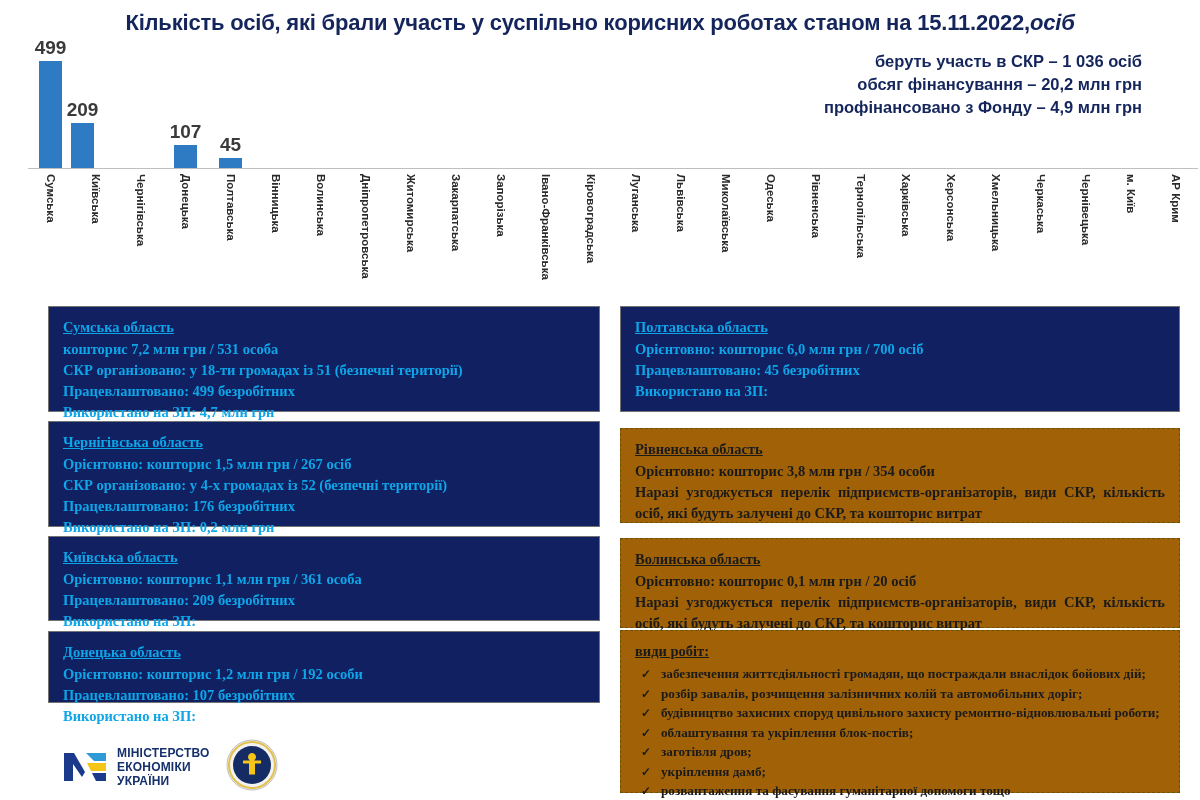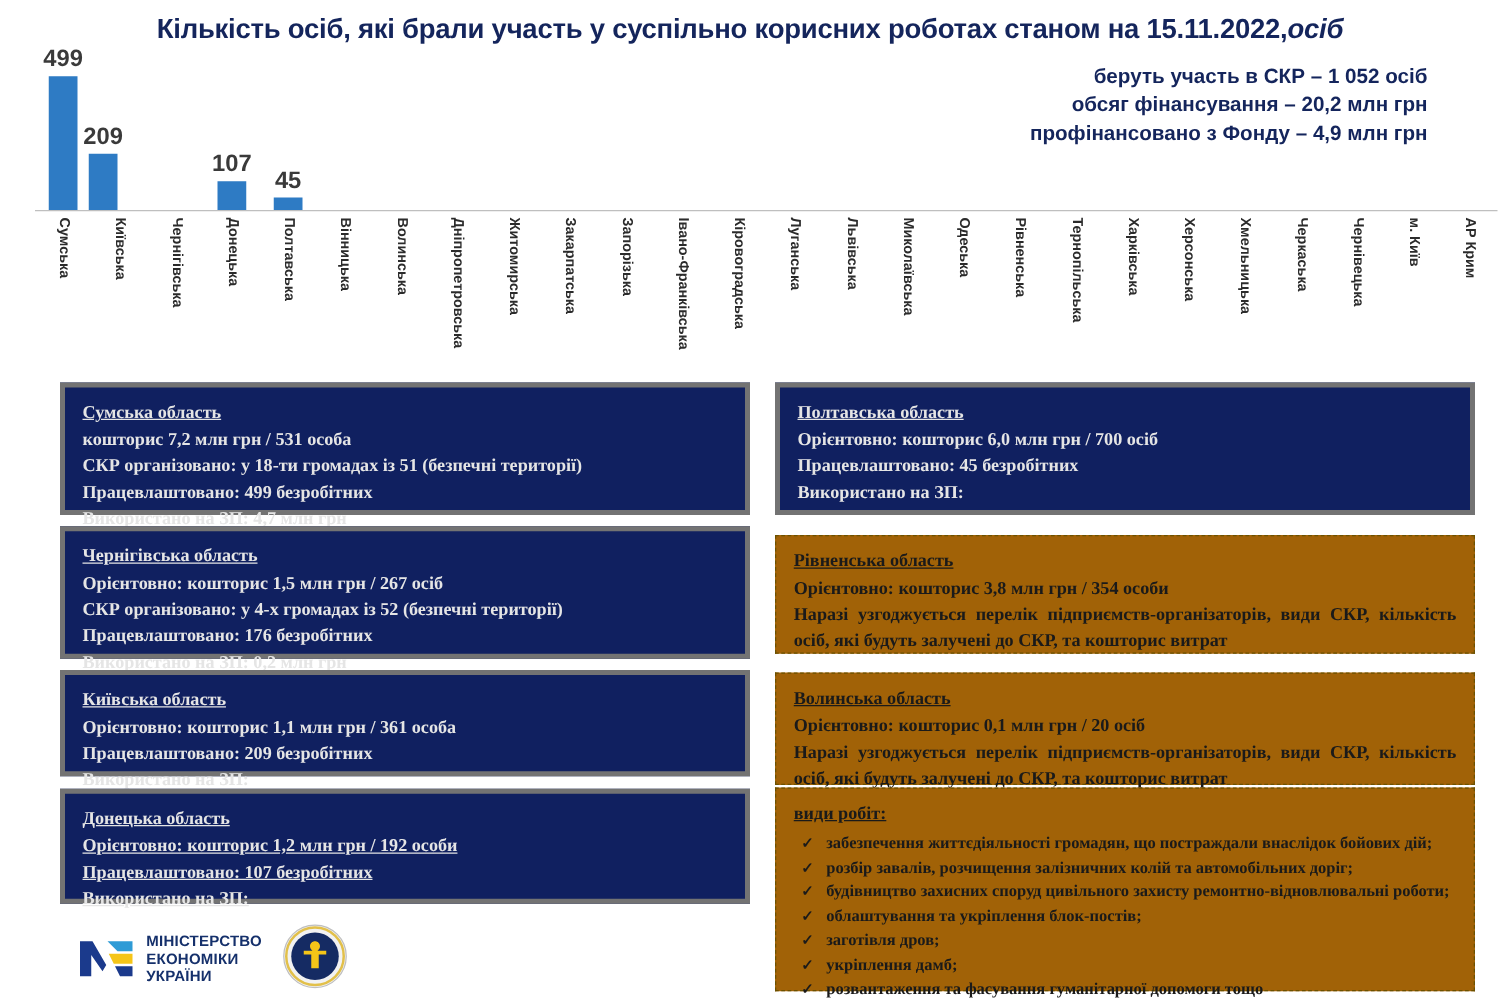--- a/index.html
+++ b/index.html
@@ -125,22 +125,22 @@
     position: absolute;
     box-sizing: border-box;
     padding: 10px 14px 8px 14px;
     font-family: "Liberation Serif", serif;
     font-weight: bold;
     font-size: 14.5px;
     line-height: 21px;
   }
   .card.navy {
     background: #102060;
-    color: #e5e5e5;
-    border: 4px solid #737373;
+    color: #0ea5e9;
+    border: 1px solid #737373;
   }
   .card.amber {
     background: #a16207;
     color: #1A1A1A;
     border: 1px dashed #6B5100;
   }
   .card-title {
     text-decoration: underline;
     display: inline-block;
     margin-bottom: 1px;
@@ -207,21 +207,21 @@
   }
 </style>
 </head>
 <body>
 
 <div id="page-title">
   <span>Кількість осіб, які брали участь у суспільно корисних роботах  станом на 15.11.2022,</span><span class="ital">осіб</span>
 </div>
 
 <div id="summary">
-  <div>беруть участь в СКР – 1 052 осіб</div>
+  <div>беруть участь в СКР – 1 036 осіб</div>
   <div>обсяг фінансування – 20,2 млн грн</div>
   <div>профінансовано з Фонду  – 4,9 млн грн</div>
 </div>
 
 <div id="chart">
   <div id="plot">
       <div class="bar-col" style="left: 0px; width: 45px; text-align: center;">
         <div class="bar-rect" style="height: 107px; left: 11px;"></div>
         <div class="bar-val" style="bottom: 109px;">499</div>
       </div>
@@ -339,21 +339,21 @@
       <div class="cat-label" style="left: 1125px; width: 45px;">
         <span>АР Крим</span>
       </div>
     </div>
 </div>
 
 <div id="cards-left">
     <div class="card navy" style="left: 48px; top: 306px; width: 552px; height: 106px;"><div class="card-title">Сумська область</div><div class="card-line">кошторис  7,2 млн грн / 531 особа</div><div class="card-line">СКР організовано:  у 18-ти громадах  із 51 (безпечні території)</div><div class="card-line">Працевлаштовано:  499 безробітних</div><div class="card-line">Використано  на ЗП: 4,7 млн грн</div></div>
     <div class="card navy" style="left: 48px; top: 421px; width: 552px; height: 106px;"><div class="card-title">Чернігівська область</div><div class="card-line">Орієнтовно:  кошторис  1,5 млн грн / 267 осіб</div><div class="card-line">СКР організовано:  у 4-х громадах  із 52 (безпечні території)</div><div class="card-line">Працевлаштовано:  176 безробітних</div><div class="card-line">Використано  на ЗП: 0,2 млн грн</div></div>
     <div class="card navy" style="left: 48px; top: 536px; width: 552px; height: 85px;"><div class="card-title">Київська область</div><div class="card-line">Орієнтовно:  кошторис  1,1 млн грн / 361 особа</div><div class="card-line">Працевлаштовано:  209 безробітних</div><div class="card-line">Використано  на ЗП:</div></div>
-    <div class="card navy" style="left: 48px; top: 631px; width: 552px; height: 92px; text-decoration: underline;"><div class="card-title">Донецька область</div><div class="card-line">Орієнтовно:  кошторис  1,2 млн грн / 192 особи</div><div class="card-line">Працевлаштовано:  107 безробітних</div><div class="card-line">Використано  на ЗП:</div></div>
+    <div class="card navy" style="left: 48px; top: 631px; width: 552px; height: 72px;"><div class="card-title">Донецька область</div><div class="card-line">Орієнтовно:  кошторис  1,2 млн грн / 192 особи</div><div class="card-line">Працевлаштовано:  107 безробітних</div><div class="card-line">Використано  на ЗП:</div></div>
   </div>
 
 <div id="cards-right">
     <div class="card navy" style="left: 620px; top: 306px; width: 560px; height: 106px;"><div class="card-title">Полтавська  область</div><div class="card-line">Орієнтовно:  кошторис  6,0 млн грн / 700 осіб</div><div class="card-line">Працевлаштовано:  45 безробітних</div><div class="card-line">Використано  на ЗП:</div></div>
     <div class="card amber" style="left: 620px; top: 428px; width: 560px; height: 95px;"><div class="card-title">Рівненська область</div><div class="card-line">Орієнтовно: кошторис 3,8 млн грн / 354 особи</div><div class="card-line wrap">Наразі узгоджується перелік підприємств-організаторів, види СКР, кількість осіб, які будуть залучені до СКР, та кошторис витрат</div></div>
     <div class="card amber" style="left: 620px; top: 538px; width: 560px; height: 90px;"><div class="card-title">Волинська  область</div><div class="card-line">Орієнтовно:  кошторис  0,1 млн грн / 20 осіб</div><div class="card-line wrap">Наразі узгоджується перелік підприємств-організаторів, види СКР, кількість осіб, які будуть залучені до СКР, та кошторис витрат</div></div>
   </div>
 
 <div class="card amber" id="works-card" style="left:620px; top:630px; width:560px; height:163px;">
   <div class="card-title">види робіт:</div>

